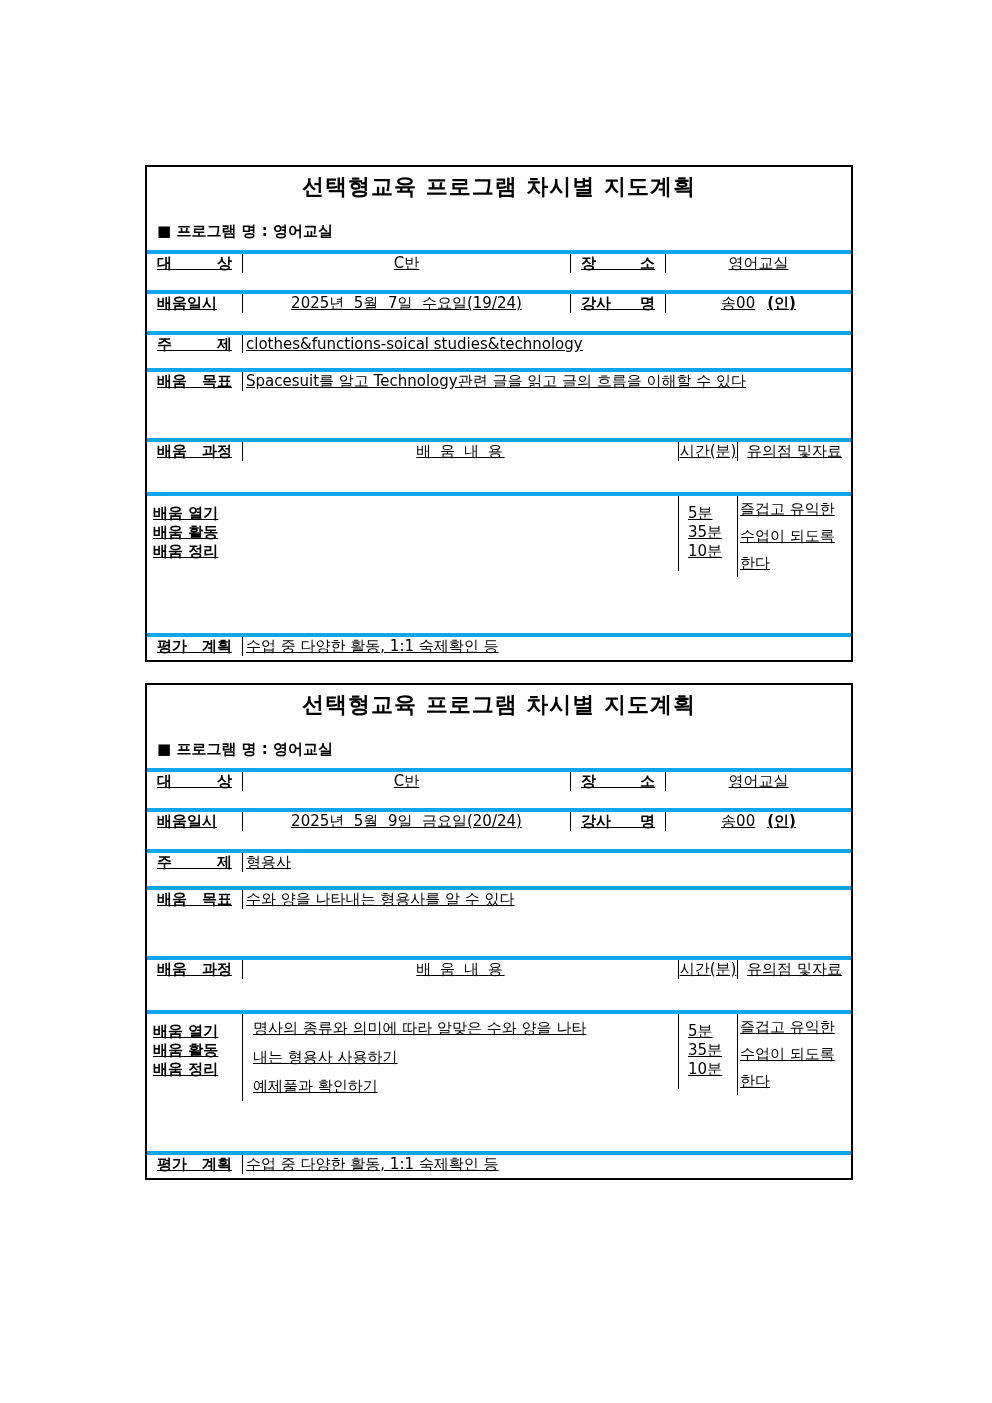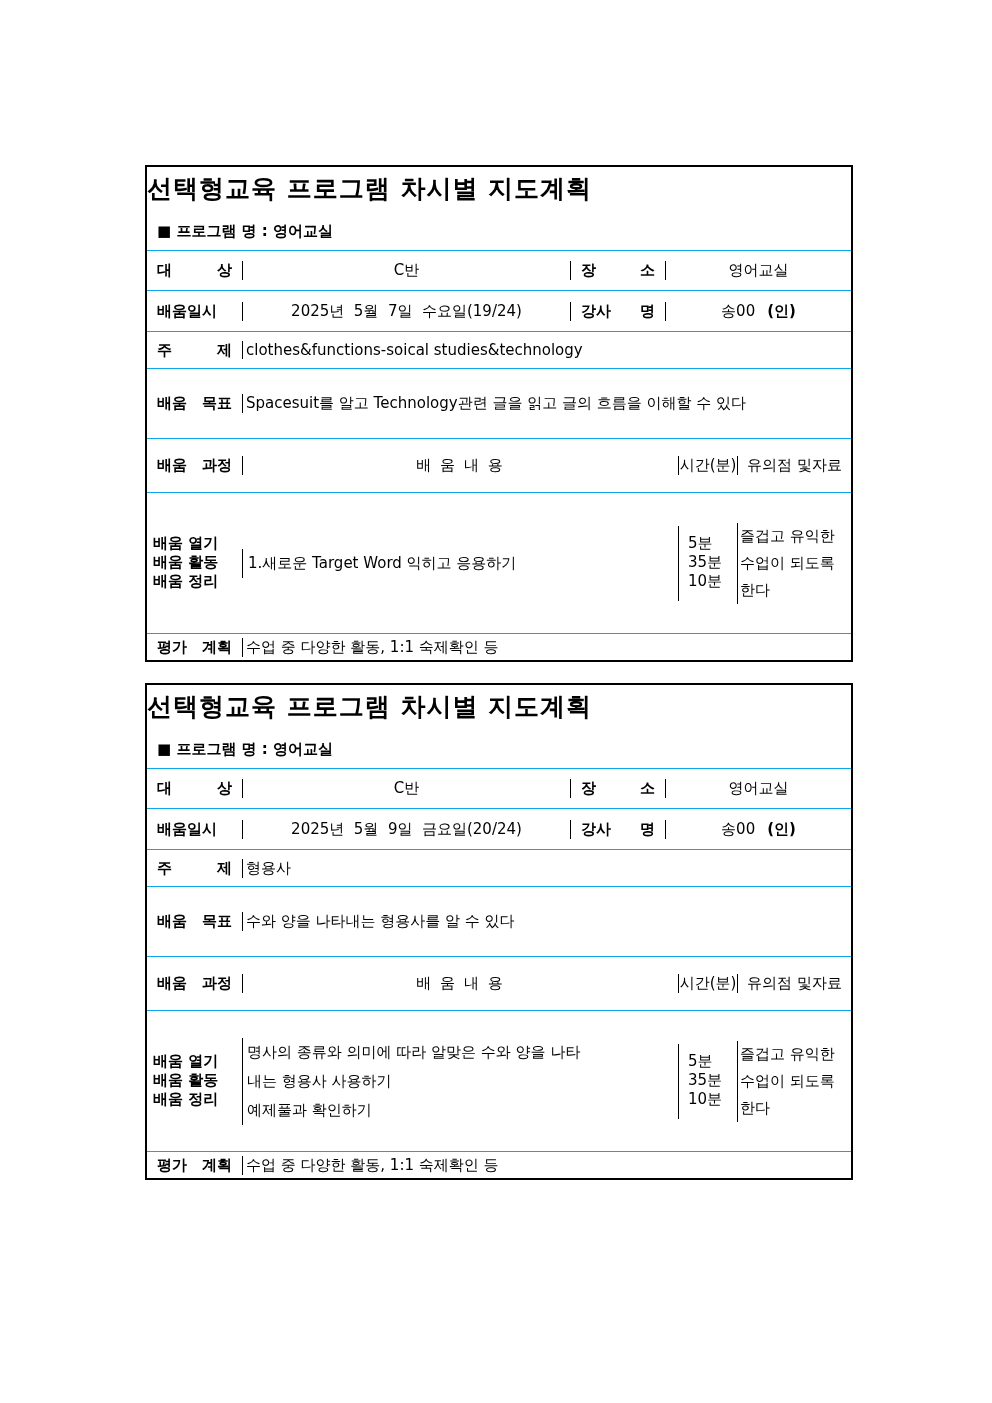--- a/index.html
+++ b/index.html
@@ -26,22 +26,23 @@
     border: 2px solid #000;
     background: #fff;
     box-sizing: border-box;
   }
   .tbl-1 { top: 165px; }
   .tbl-2 { top: 683px; }
 
   .row {
     display: flex;
     box-sizing: border-box;
-    border-top: 1px solid #0ea5e9;
-    align-items: center;
+    border-top: 4px solid #0ea5e9;
+    align-items: flex-start;
+    text-decoration: underline;
   }
 
   .cell {
     box-sizing: border-box;
     display: flex;
     align-items: center;
     overflow: hidden;
   }
   .cell + .cell { border-left: 1px solid #000; }
 
@@ -58,23 +59,23 @@
   
   .head {
     height: 83px;
     display: flex;
     flex-direction: column;
     justify-content: space-between;
     padding: 5px 0 9px 0;
     box-sizing: border-box;
   }
   .doc-title {
-    text-align: left;
+    text-align: center;
     font-weight: bold;
-    font-size: 25px;
+    font-size: 22px;
     letter-spacing: 1px;
   }
   .program-line {
     font-weight: bold;
     font-size: 15px;
     padding-left: 10px;
   }
 
   
   .h-r1 { height: 40px; }
@@ -132,21 +133,21 @@
   .content-col {
     flex-direction: column;
     justify-content: center;
     align-items: flex-start;
     padding-left: 5px;
   }
   .content-col .content-line {
     line-height: 29px;
     white-space: pre-wrap;
   }
-  .content-col.indented { padding-left: 4px; }
+  .content-col.indented { padding-left: 10px; }
 
   .note-col {
     flex-direction: column;
     justify-content: center;
     align-items: flex-start;
     padding-left: 2px;
   }
   .note-col .note-line { line-height: 27px; white-space: pre-wrap; }
 
   .seal-cell {
@@ -220,21 +221,20 @@
       </div>
     </div>
 
     <div class="row h-r6">
       <div class="cell c-label v-spread">
         <span class="stage">배움 열기</span>
         <span class="stage">배움 활동</span>
         <span class="stage">배움 정리</span>
       </div>
       <div class="cell c-content content-col">
-        <span class="content-line">1.새로운 Target Word 익히고 응용하기</span>
       </div>
       <div class="cell c-time v-spread times">
         <span>5분</span>
         <span>35분</span>
         <span>10분</span>
       </div>
       <div class="cell c-note note-col">
         <span class="note-line">즐겁고 유익한</span>
         <span class="note-line">수업이 되도록</span>
         <span class="note-line">한다</span>

